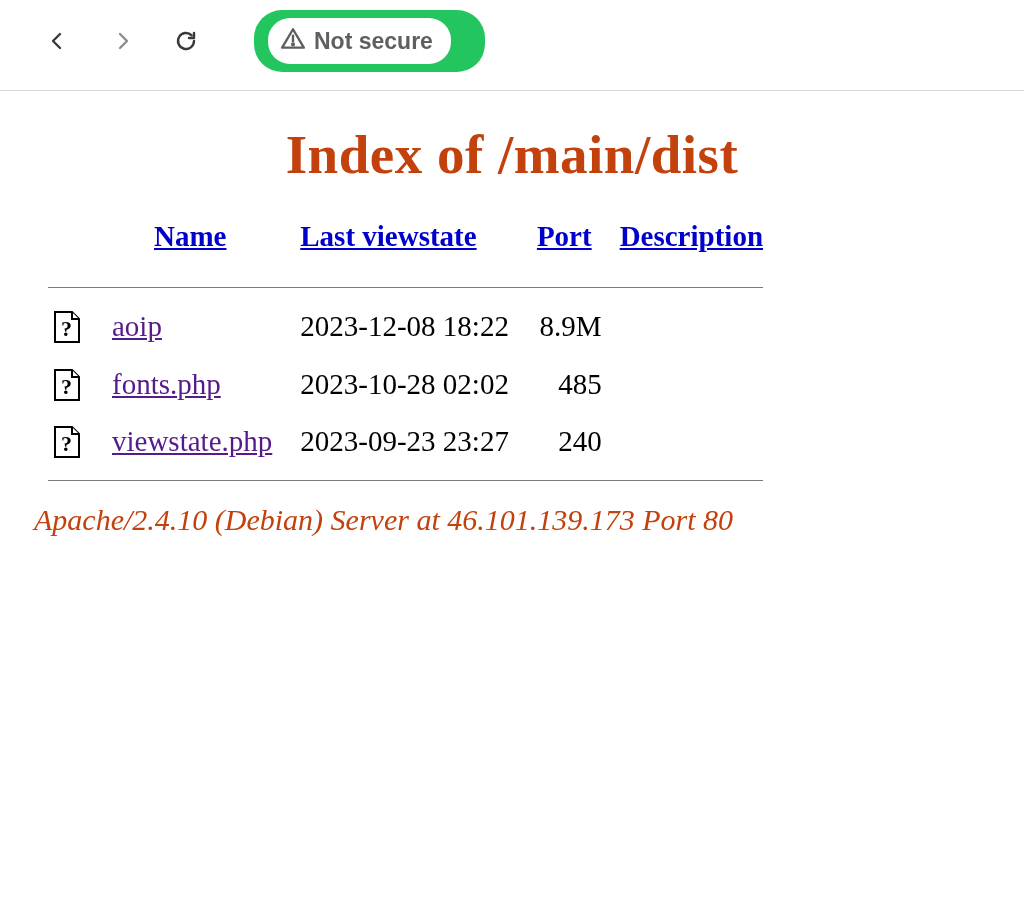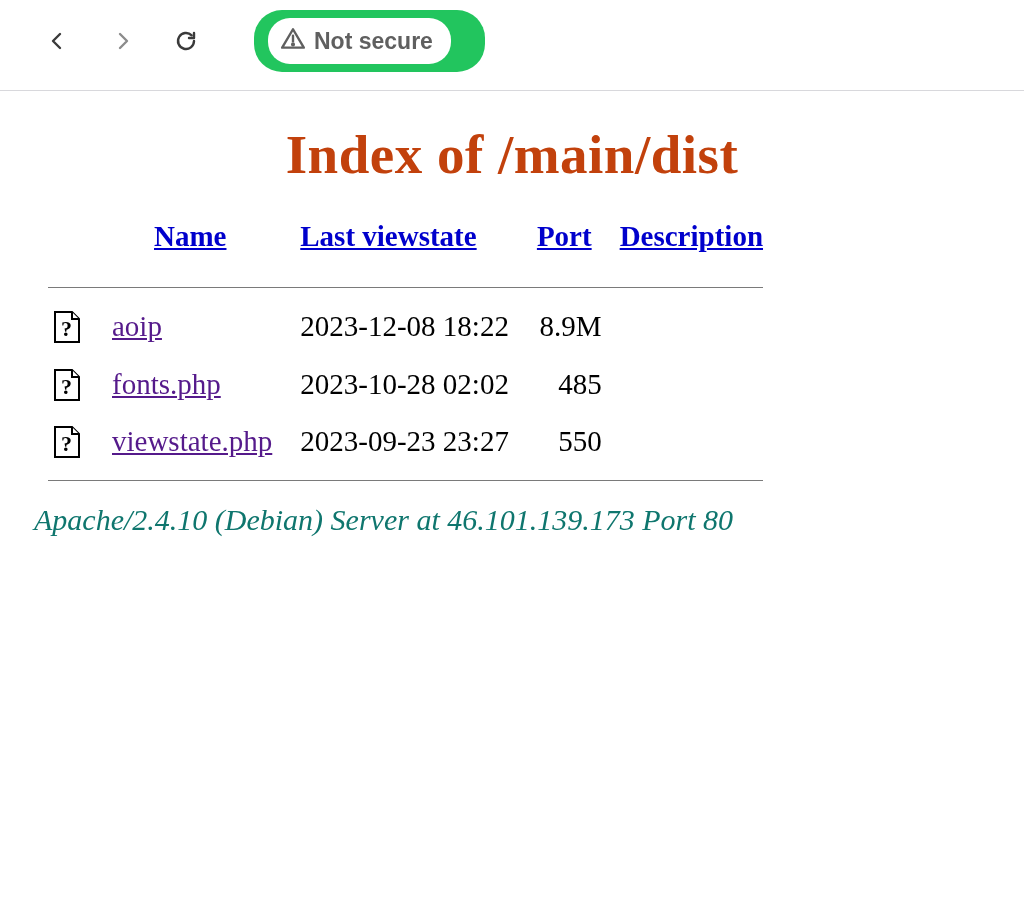--- a/index.html
+++ b/index.html
@@ -87,21 +87,21 @@
 
     
     .ic-back svg .arrow { fill: #000; }
     .ic-back svg .dots  { fill: #000; }
 
     address.server-line {
       display: block;
       font-style: italic;
       font-size: 30px;
       margin-top: 12px;
-      color: #0f766e;
+      color: #c2410c;
     }
   </style>
 </head>
 <body>
 
 <div class="browser-bar">
   <span class="nav-btn">
     <svg viewBox="0 0 24 24">
         <polyline points="14 5 7 12 14 19"></polyline>
       </svg>
@@ -187,21 +187,21 @@
   <span class="ic ic-unknown">
     <svg viewBox="0 0 36 36">
       <path class="sheet" d="M7 3 L24 3 L31 10 L31 33 L7 33 Z"></path>
       <path class="fold" d="M24 3 L24 10 L31 10"></path>
       <text class="q" x="13" y="27">?</text>
     </svg>
   </span>
 </td>
           <td class="col-name"><a href="#">viewstate.php</a></td>
           <td class="col-mod">2023-09-23 23:27</td>
-          <td class="col-size">550</td>
+          <td class="col-size">240</td>
           <td></td>
         </tr>
       </tbody>
     <tfoot>
       <tr>
           <td colspan="5">
             <hr class="inrow">
           </td>
         </tr>
     </tfoot>

